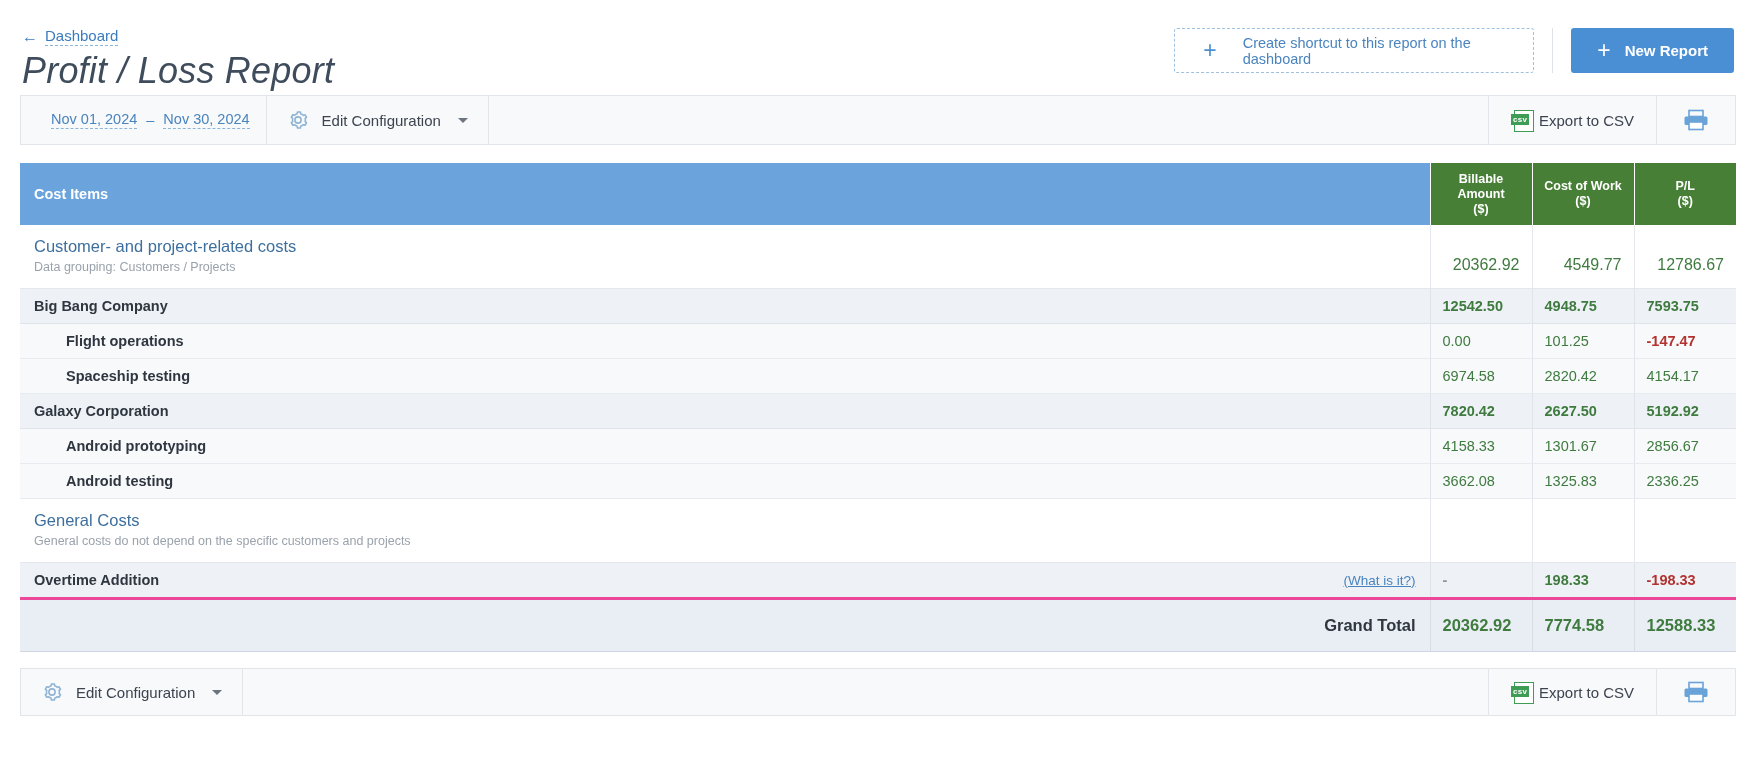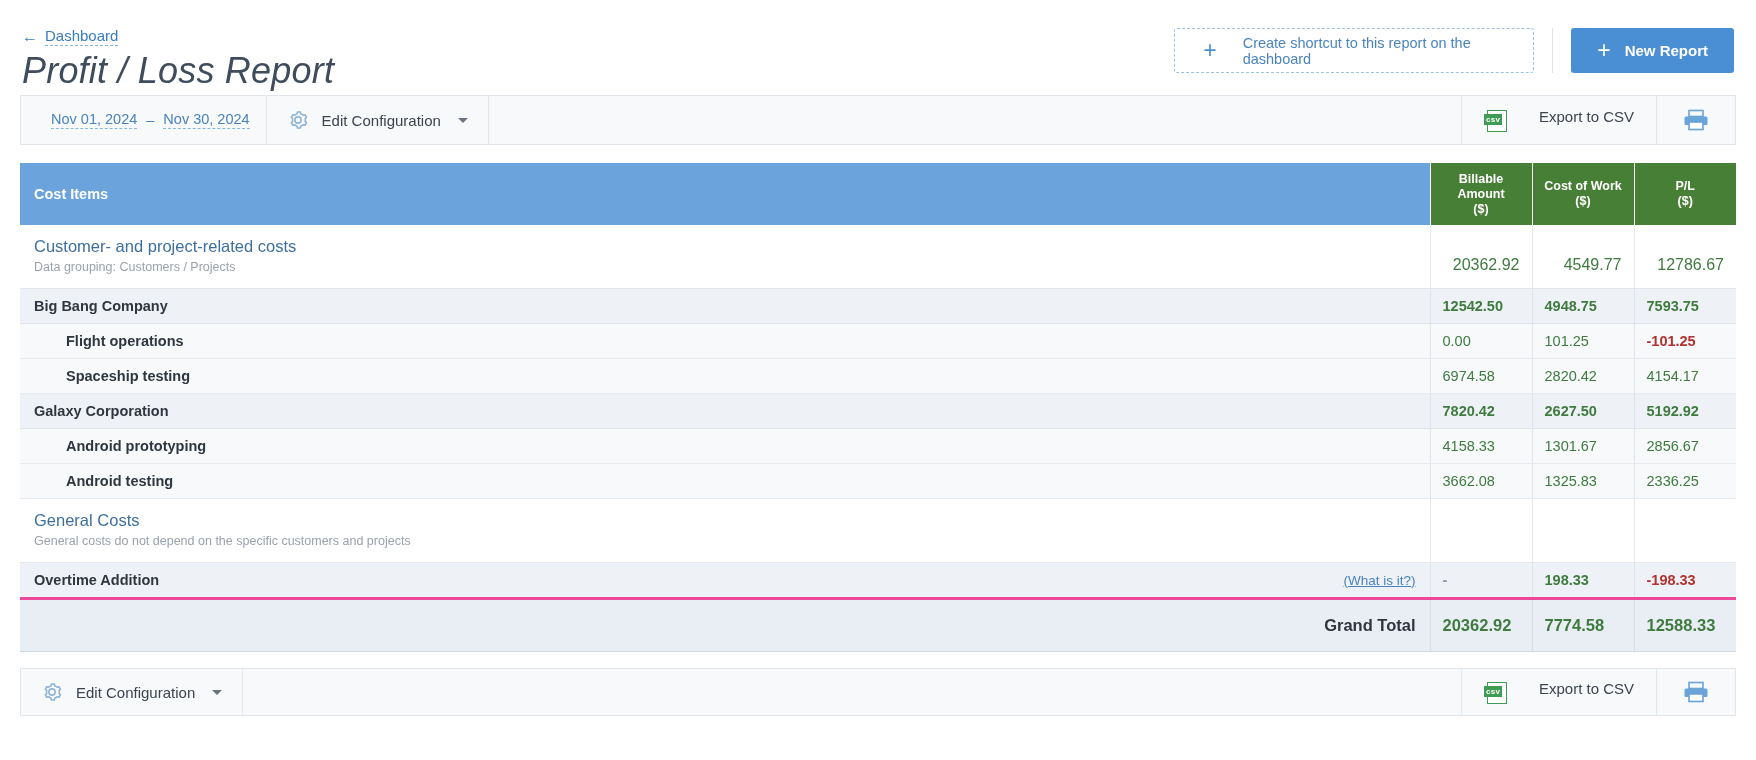--- a/index.html
+++ b/index.html
@@ -110,21 +110,21 @@
   .editcfg .caret {
     width: 0; height: 0;
     border-left: 5px solid transparent; border-right: 5px solid transparent;
     border-top: 5px solid #6b7480;
     margin-left: 4px;
   }
   .gear {
     width: 22px; height: 22px; display: block;
   }
   .csvbtn, .printbtn {
-    display: flex; align-items: flex-start; gap: 32px;
+    display: flex; align-items: center; gap: 5px;
     font-size: 15px; color: #3d4450; cursor: pointer;
   }
   .csv-icon { position: relative; width: 23px; height: 24px; }
   .csv-icon .pg {
     position: absolute; left: 3px; top: 2px; width: 20px; height: 22px;
     background: #ffffff; border: 1.6px solid #3f9c54;
   }
   .csv-icon .tag {
     position: absolute; left: 0px; top: 6px;
     background: #3f9c54; color: #ffffff;
@@ -319,21 +319,21 @@
           <tr class="lvl1">
             <td class="label">Big Bang Company</td>
             <td class="num bold">12542.50</td>
             <td class="num bold">4948.75</td>
             <td class="num bold">7593.75</td>
           </tr>
           <tr class="lvl2">
             <td class="label">Flight operations</td>
             <td class="num">0.00</td>
             <td class="num">101.25</td>
-            <td class="num neg">-101.25</td>
+            <td class="num neg">-147.47</td>
           </tr>
           <tr class="lvl2">
             <td class="label">Spaceship testing</td>
             <td class="num">6974.58</td>
             <td class="num">2820.42</td>
             <td class="num">4154.17</td>
           </tr>
           <tr class="lvl1">
             <td class="label">Galaxy Corporation</td>
             <td class="num bold">7820.42</td>

